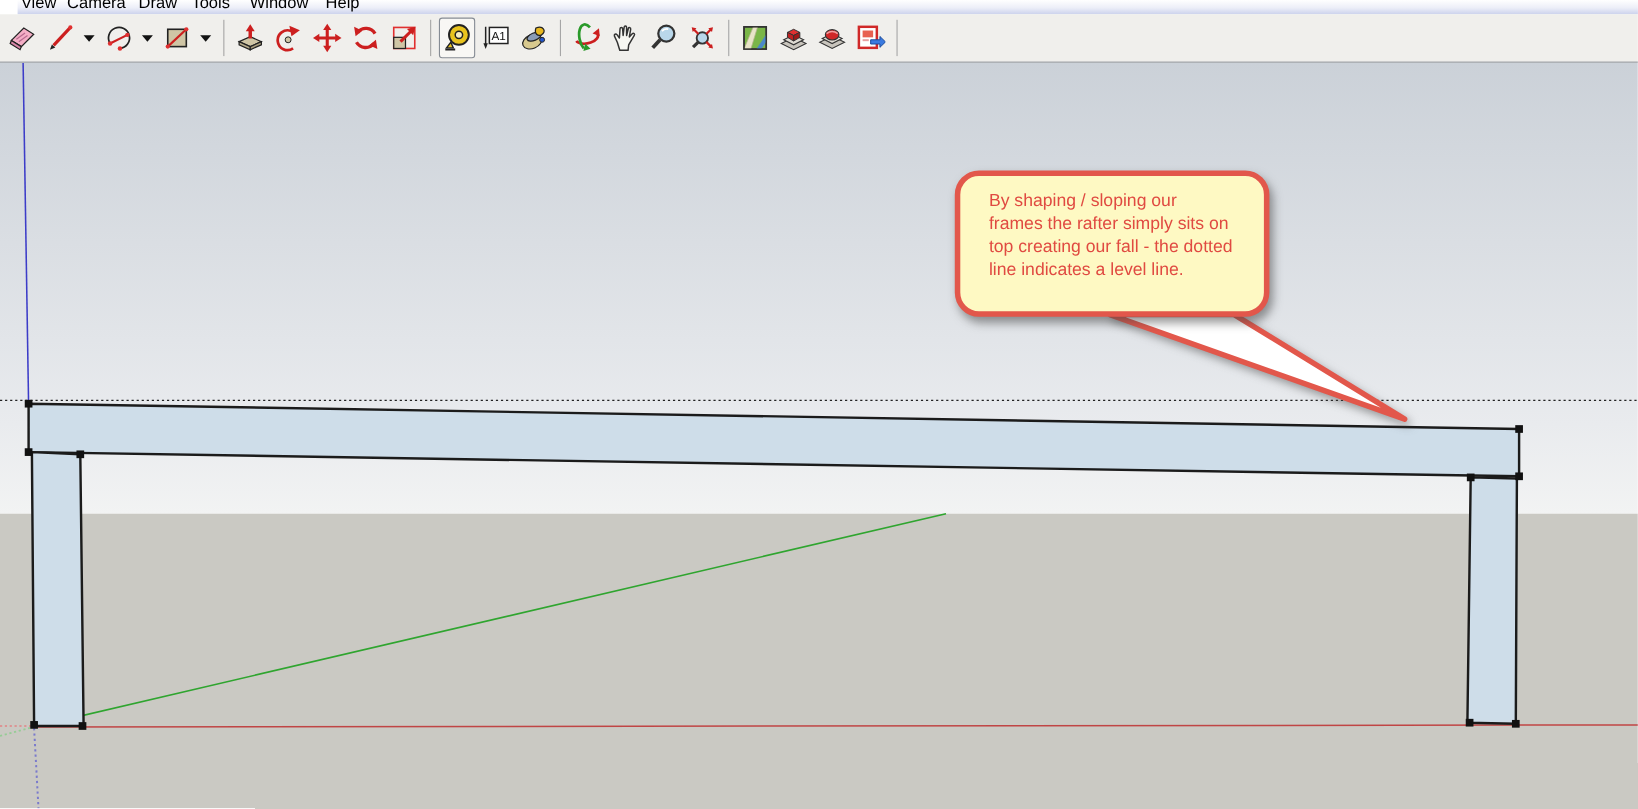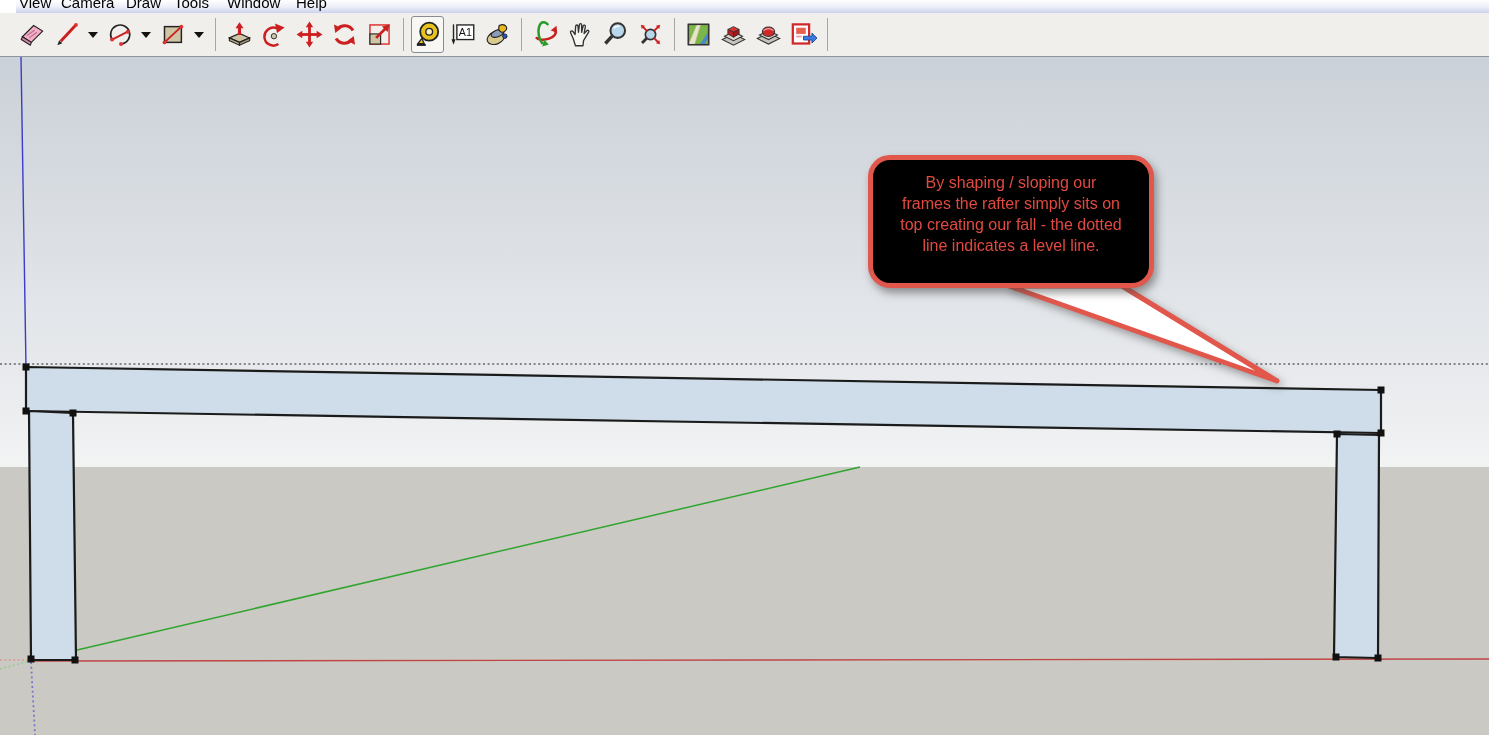--- a/index.html
+++ b/index.html
@@ -15,21 +15,21 @@
 
   
   .menubar{position:absolute;top:0;left:16px;width:100%;height:13px;
            background:linear-gradient(#ffffff 0%,#eceef8 55%,#ccd2ec 100%);
            overflow:hidden;z-index:30}
   .menu-item{position:absolute;top:-6px;font-size:15px;color:#000;white-space:nowrap;cursor:default}
 
   
   .toolbar{position:absolute;top:13px;left:0;width:100%;height:44px;
            background:#f0efec;border-bottom:1px solid #8f959c;
-           display:flex;align-items:center;padding-left:15px;z-index:30}
+           display:flex;align-items:center;padding-left:3px;z-index:30}
   .tbtn{width:33px;height:37px;display:flex;align-items:center;justify-content:center;
         margin:0 1px;border:1px solid transparent;border-radius:3px;flex:none}
   .tbtn.selected{background:#f8f7f4;border:1px solid #868c94}
   .tbtn svg{width:27px;height:27px;display:block}
   .tdrop{width:15px;height:37px;display:flex;align-items:center;justify-content:center;margin-right:3px;flex:none}
   .tdrop::after{content:"";border-left:5px solid transparent;border-right:5px solid transparent;border-top:6px solid #121212}
   .tsep{width:1px;height:33px;background:#a6a6a6;margin:0 6px;flex:none}
 
   
   .viewport{position:absolute;top:57px;left:0;width:1489px;height:678px;z-index:1}
@@ -42,23 +42,23 @@
   .axis-green{stroke:var(--axis-green);stroke-width:1.5}
   .axis-red{stroke:var(--axis-red);stroke-width:1.4}
   .axis-dot-red{stroke:#dc9494;stroke-width:1.6;stroke-dasharray:2 2.4}
   .axis-dot-green{stroke:#96cc96;stroke-width:1.6;stroke-dasharray:2 2.4}
   .axis-dot-blue{stroke:#7a7acc;stroke-width:1.8;stroke-dasharray:2 2.8}
   .tail{fill:#ffffff;stroke:var(--callout-red);stroke-width:5;stroke-linejoin:round;
         filter:drop-shadow(3px 4px 4px rgba(70,70,70,.5))}
 
   
   .callout{position:absolute;left:868px;top:155px;width:286px;height:133px;
-           background:#000000;border:5px solid var(--callout-red);border-radius:22px;
+           background:#fef9c3;border:5px solid var(--callout-red);border-radius:22px;
            box-shadow:3px 5px 9px rgba(70,70,70,.55);z-index:20;
-           padding:12px 26px 0;text-align:center;
+           padding:12px 26px 0;text-align:left;
            font-size:16px;line-height:21px;color:var(--callout-text)}
 </style>
 </head>
 <body>
 
 <div class="menubar">
     <span class="menu-item" style="left: 3px;">View</span>
     <span class="menu-item" style="left: 45px;">Camera</span>
     <span class="menu-item" style="left: 110px;">Draw</span>
     <span class="menu-item" style="left: 158px;">Tools</span>

